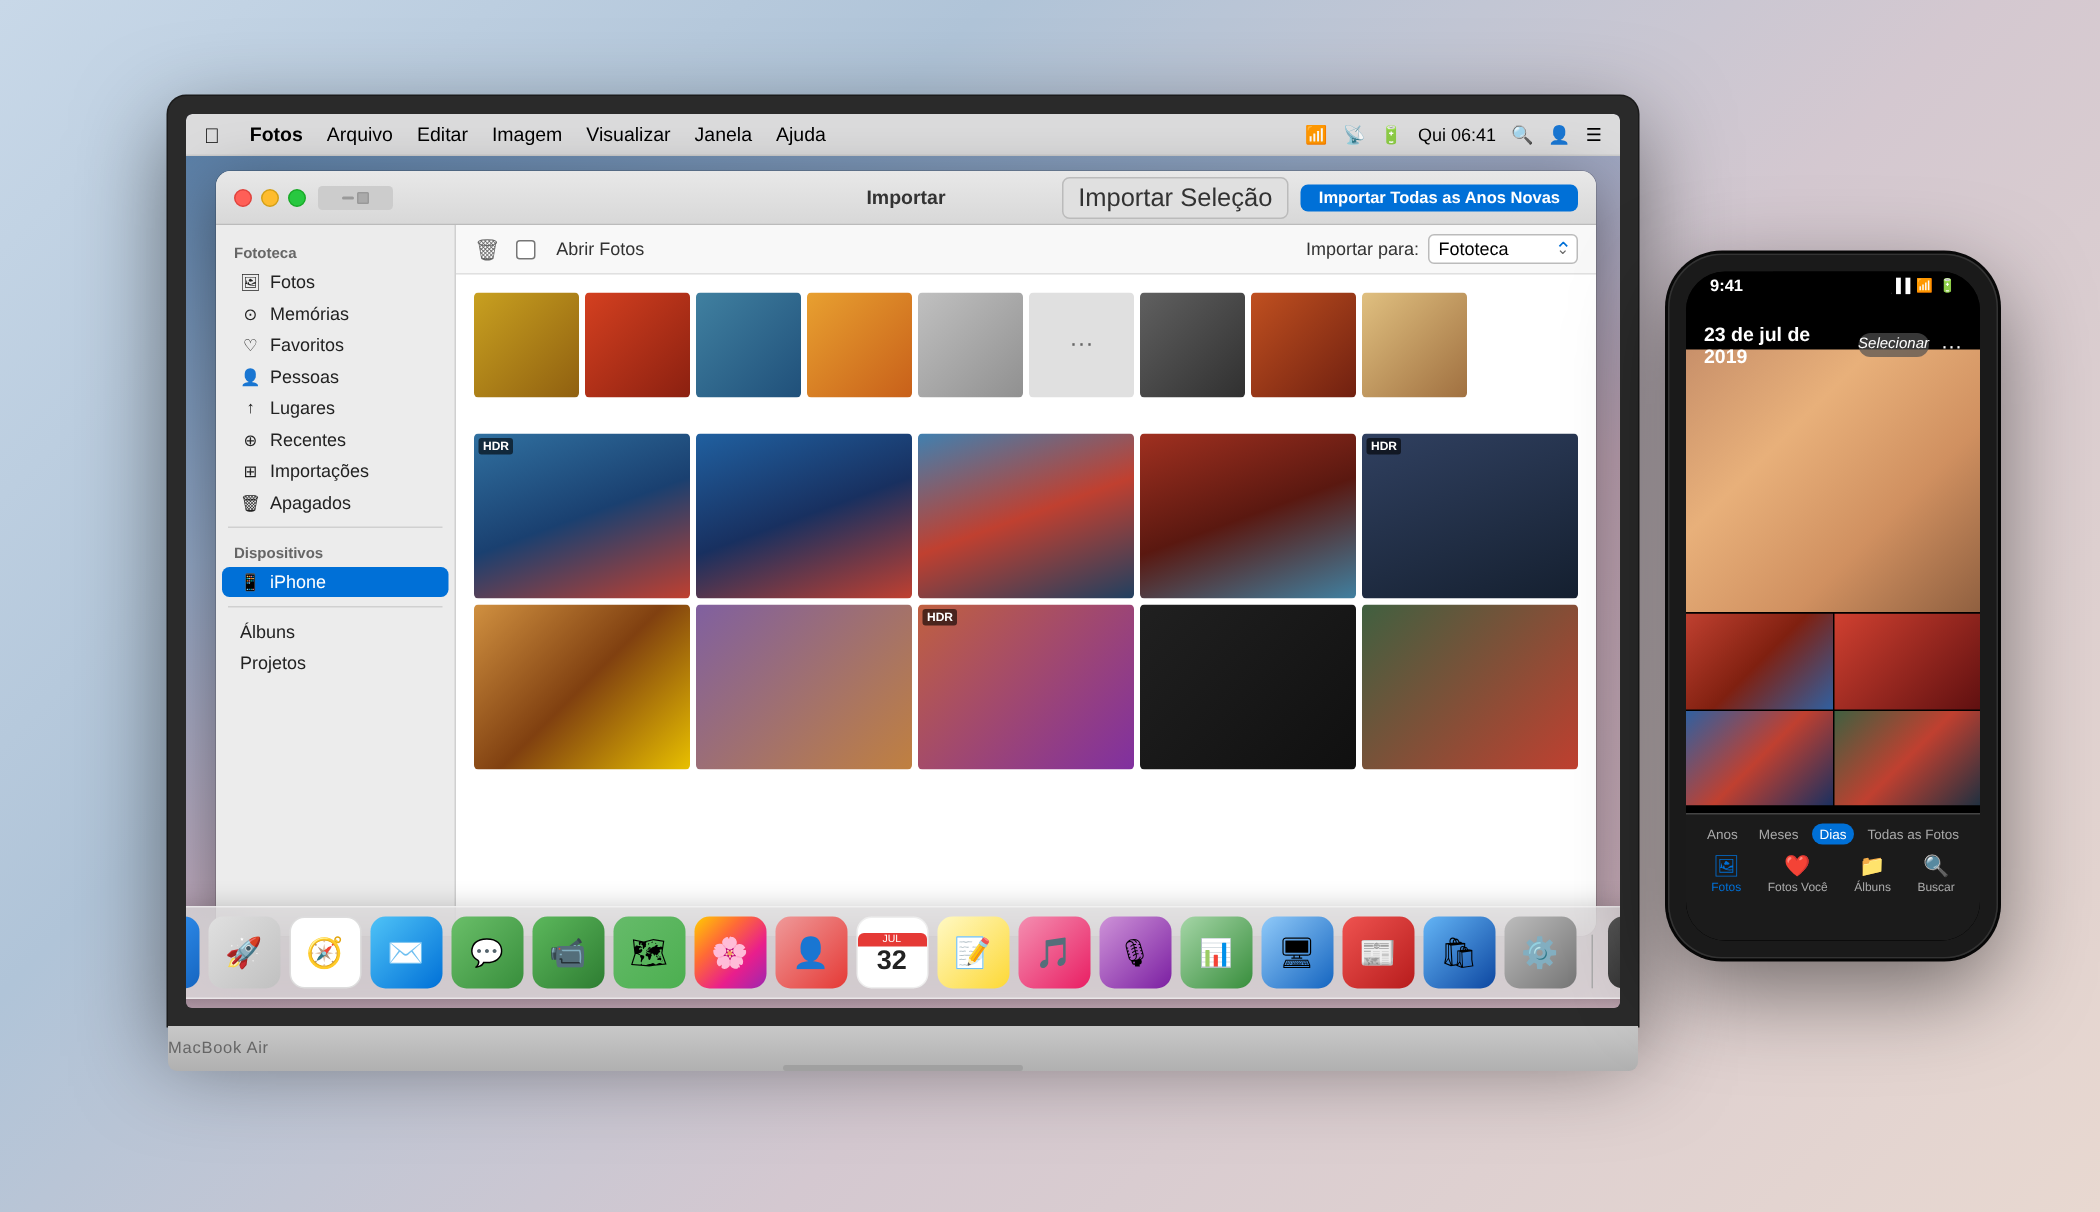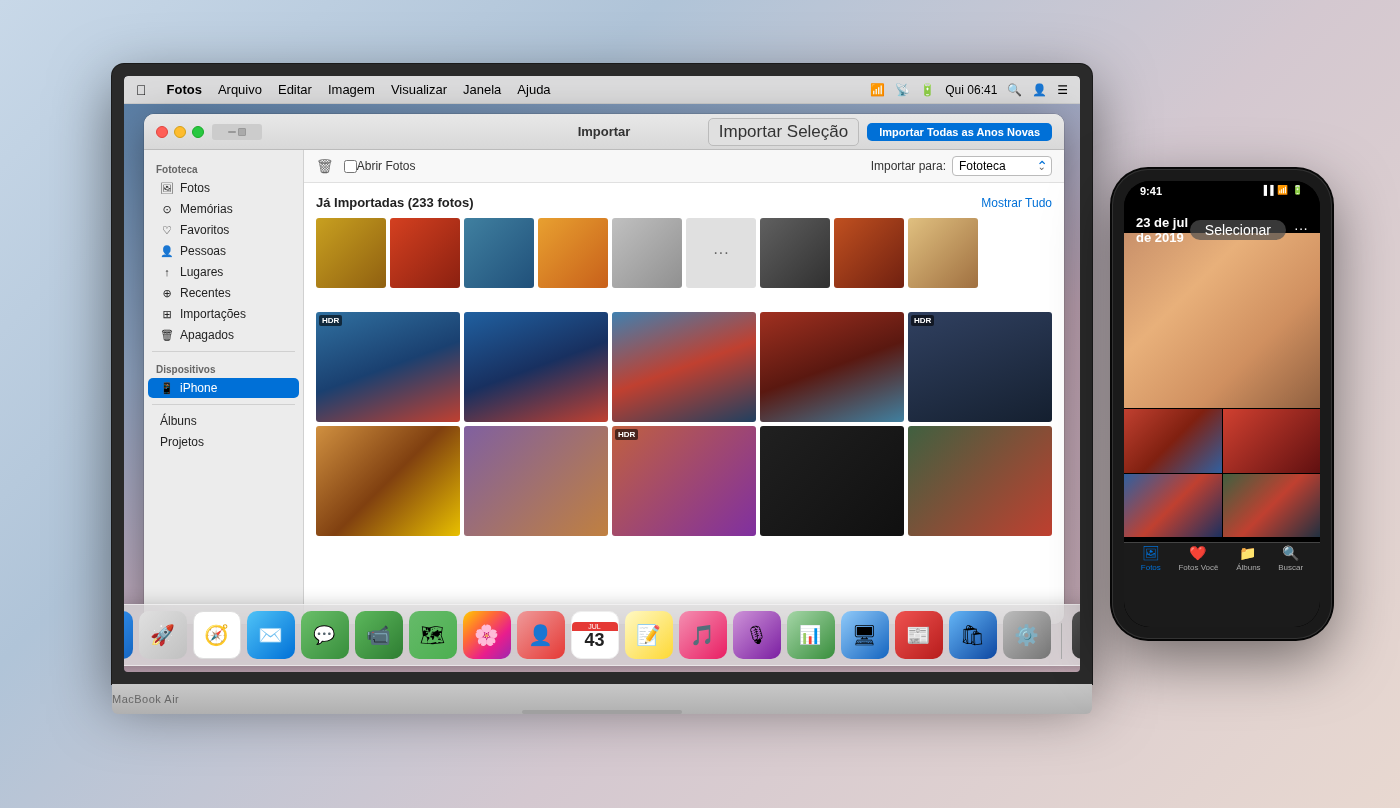--- a/index.html
+++ b/index.html
@@ -239,21 +239,21 @@
 
     .trash-icon {
       font-size: 14px;
       color: #666;
       cursor: pointer;
     }
 
     .checkbox-label {
       display: flex;
       align-items: center;
-      gap: 0;
+      gap: 14px;
       font-size: 12px;
       color: #333;
       justify-content: space-between;
     }
 
     .import-to {
       margin-left: auto;
       display: flex;
       align-items: center;
       gap: 6px;
@@ -519,24 +519,25 @@
       font-weight: 700;
     }
 
     .iphone-header-btns {
       display: flex;
       gap: 8px;
     }
 
     .iphone-header-btn {
       color: white;
-      font-size: 14px;
+      font-size: 10px;
       background: rgba(80,80,80,0.7);
       border-radius: 10px;
-      padding: 2px 15px;
+      padding: 2px 0;
+      font-style: italic;
     }
 
     .iphone-tab-bar {
       position: absolute;
       bottom: 0;
       left: 0;
       right: 0;
       height: 85px;
       background: rgba(30,30,30,0.9);
       border-top: 0.5px solid #444;
@@ -711,24 +712,20 @@
                   <div class="select-wrapper">
                     <select class="import-to-select">
                       <option>Fototeca</option>
                     </select>
                     <span style="position:absolute;right:4px;color:#0070d7;font-size:14px;pointer-events:none;">⌃</span>
                   </div>
                 </div>
               </div>
 
               <div class="photo-section">
-                <div class="section-header">
-                  <span class="section-title">Já Importadas (233 fotos)</span>
-                  <span class="show-all-link">Mostrar Tudo</span>
-                </div>
                 <div class="photo-strip">
 
                   <div class="photo-thumb photo-thumb-sm">
                     <div class="photo-color" style="background: linear-gradient(135deg, #c8a020 0%, #906010 100%);"></div>
                   </div>
                   <div class="photo-thumb photo-thumb-sm">
                     <div class="photo-color" style="background: linear-gradient(135deg, #d44020 0%, #8b2010 100%);"></div>
                   </div>
                   <div class="photo-thumb photo-thumb-sm">
                     <div class="photo-color" style="background: linear-gradient(135deg, #4080a0 0%, #20507a 100%);"></div>
@@ -830,21 +827,21 @@
               <span style="font-size:20px;">🗺</span>
             </div>
             <div class="dock-icon" title="Fotos" style="background:linear-gradient(135deg,#ffcc02,#ff6b35,#e91e8c,#9c27b0);">
               <span style="font-size:20px;">🌸</span>
             </div>
             <div class="dock-icon" title="Contacts" style="background:linear-gradient(135deg,#ef9a9a,#e53935);">
               <span style="font-size:20px;">👤</span>
             </div>
             <div class="dock-icon" title="Calendar" style="background:white;border:1px solid #eee;flex-direction:column;font-size:10px;color:#e53935;">
               <div style="font-size:7px;background:#e53935;color:white;width:100%;text-align:center;border-radius:4px 4px 0 0;padding:1px 0;">JUL</div>
-              <div style="font-size:18px;font-weight:700;color:#222;line-height:1;">43</div>
+              <div style="font-size:18px;font-weight:700;color:#222;line-height:1;">32</div>
             </div>
             <div class="dock-icon" title="Notes" style="background:linear-gradient(135deg,#fff9c4,#fdd835);">
               <span style="font-size:20px;">📝</span>
             </div>
             <div class="dock-icon" title="Music" style="background:linear-gradient(135deg,#f48fb1,#e91e63);">
               <span style="font-size:20px;">🎵</span>
             </div>
             <div class="dock-icon" title="Podcasts" style="background:linear-gradient(135deg,#ce93d8,#7b1fa2);">
               <span style="font-size:18px;">🎙</span>
             </div>
@@ -907,20 +904,26 @@
         </div>
 
         <div style="position:absolute;top:228px;left:0;right:0;bottom:90px;display:grid;grid-template-columns:1fr 1fr;grid-template-rows:1fr 1fr;gap:1px;overflow:hidden;">
           <div style="background:linear-gradient(135deg,#c04030,#802010,#3060a0);"></div>
           <div style="background:linear-gradient(135deg,#d04030,#601010);"></div>
           <div style="background:linear-gradient(135deg,#3060a0,#c04030,#1a3060);"></div>
           <div style="background:linear-gradient(135deg,#406040,#c04030,#203040);"></div>
         </div>
 
         <div class="iphone-tab-bar">
+          <div class="iphone-time-tabs">
+            <span class="iphone-time-tab">Anos</span>
+            <span class="iphone-time-tab">Meses</span>
+            <span class="iphone-time-tab active">Dias</span>
+            <span class="iphone-time-tab">Todas as Fotos</span>
+          </div>
           <div class="iphone-nav-tabs">
             <div class="iphone-nav-tab active">
               <span class="iphone-nav-icon">🖼</span>
               <span>Fotos</span>
             </div>
             <div class="iphone-nav-tab">
               <span class="iphone-nav-icon">❤️</span>
               <span>Fotos Você</span>
             </div>
             <div class="iphone-nav-tab">

